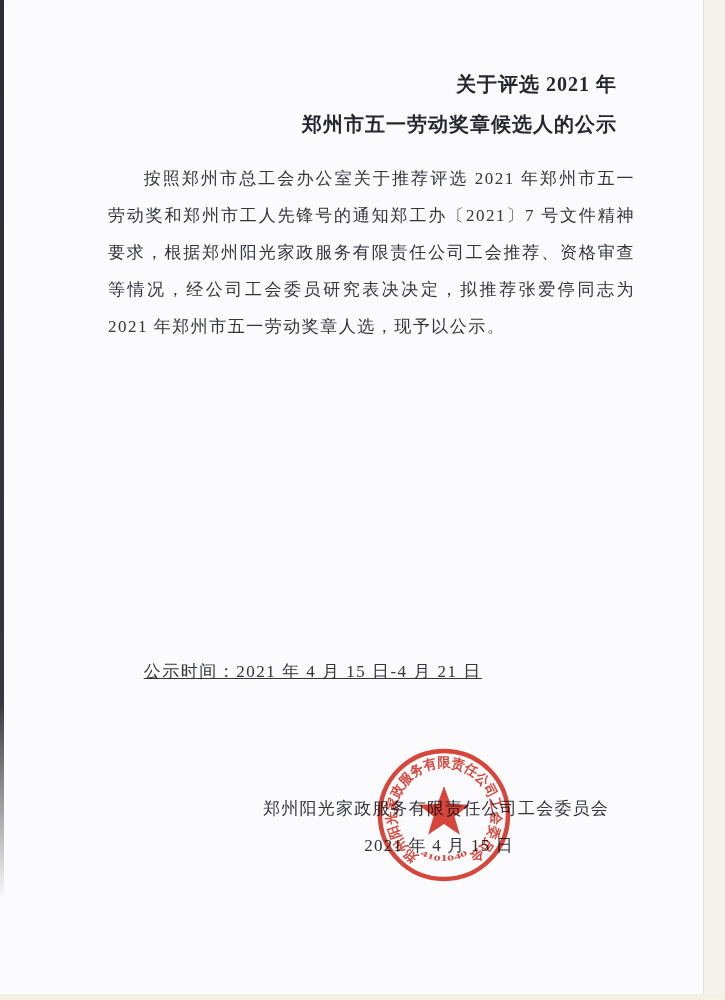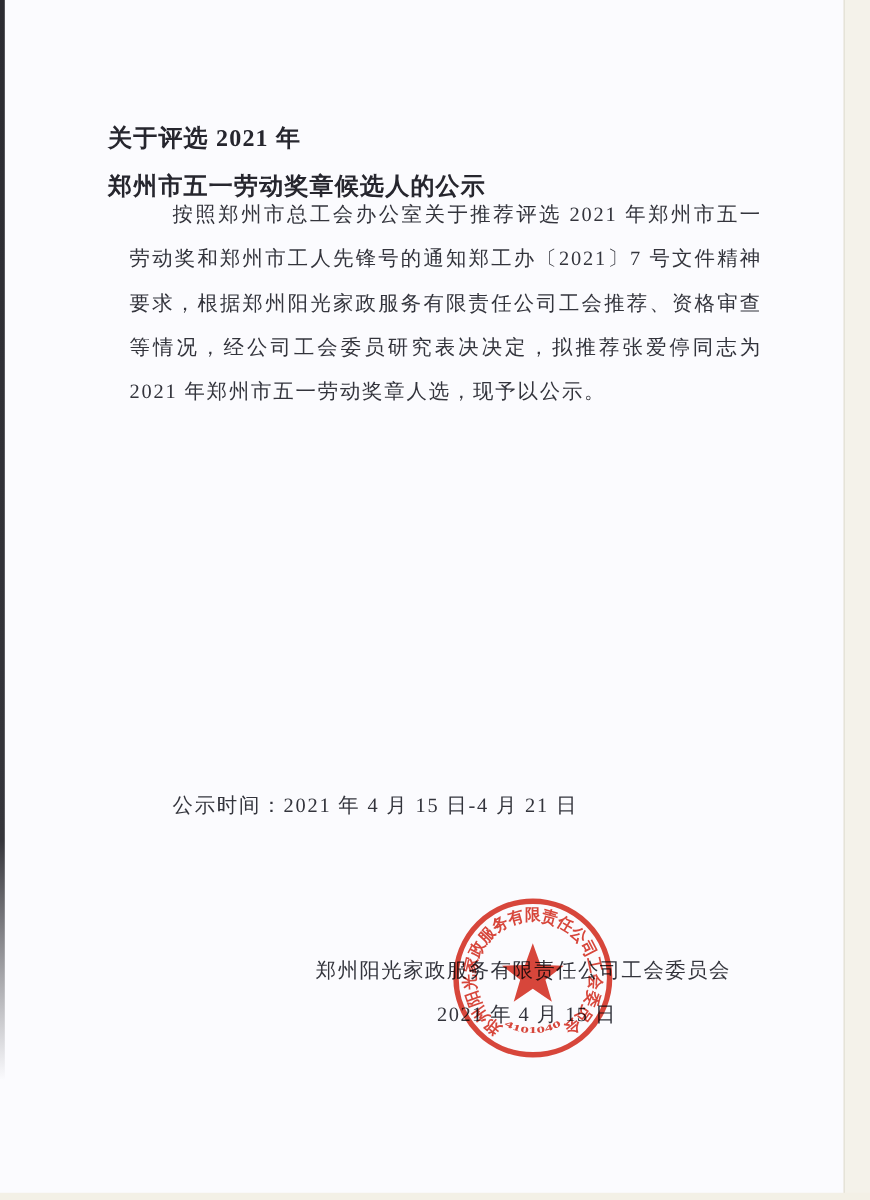--- a/index.html
+++ b/index.html
@@ -22,22 +22,22 @@
   .edge-right{
     position:absolute;right:0;top:0;width:21px;height:100%;
     background:#f4f2ea;
     border-left:1px solid #e2dfd4;
   }
   .edge-bottom{
     position:absolute;left:0;bottom:0;width:100%;height:6px;
     background:#f3f0e6;
   }
   .title-block{
-    position:absolute;left:108px;top:96px;width:527px;
-    text-align:left;
+    position:absolute;left:108px;top:64px;width:527px;
+    text-align:right;
     transform:translateX(-18px);
     color:#26262e;
   }
   .title-line{
     font-size:20px;font-weight:700;line-height:40px;
     letter-spacing:1px;
   }
   .body-block{
     position:absolute;left:108px;top:160px;width:527px;
     color:#33343c;
@@ -48,20 +48,21 @@
     text-align:justify;
     text-indent:2.1em;
   }
   .notice-block{
     position:absolute;left:108px;top:653px;width:527px;
     color:#33343c;
   }
   .notice-line{
     font-size:17px;line-height:37px;letter-spacing:1.5px;
     text-indent:2.1em;
+    text-decoration:underline;
   }
   .sign-org{
     position:absolute;left:108px;top:790px;width:527px;
     font-size:17px;line-height:37px;letter-spacing:1.2px;
     text-align:right;padding-right:26px;box-sizing:border-box;
     color:#33343c;
   }
   .sign-date{
     position:absolute;left:108px;top:827px;width:527px;
     font-size:17px;line-height:37px;letter-spacing:1.2px;

